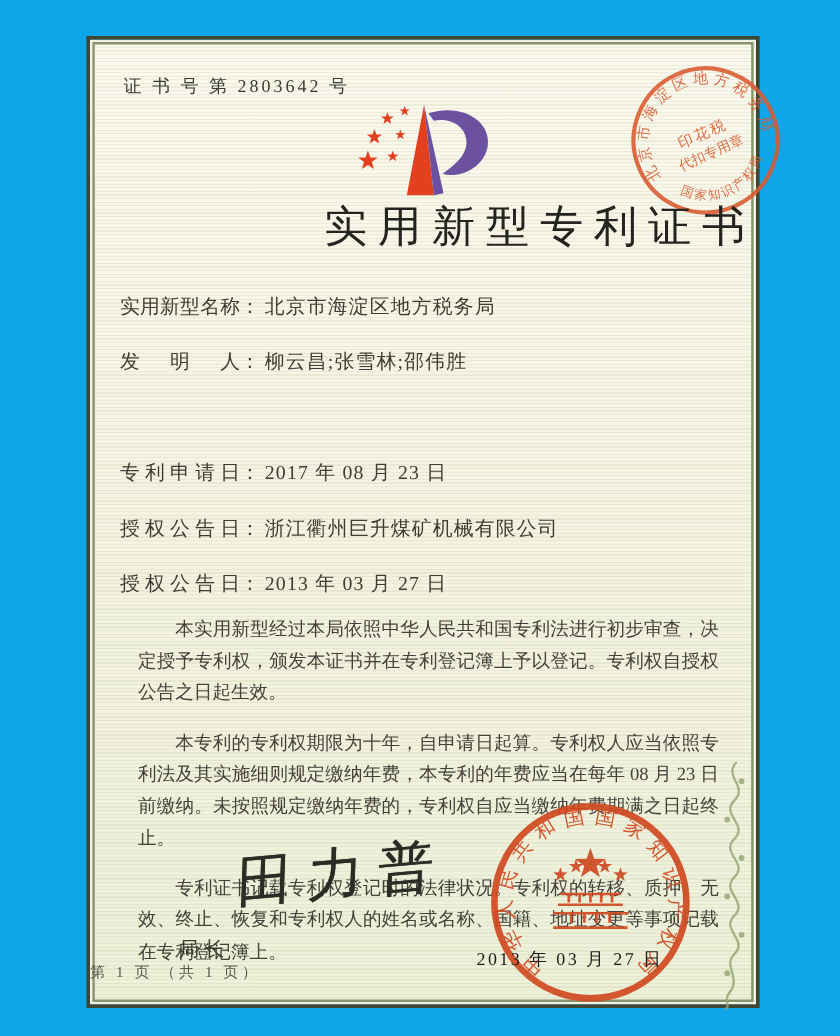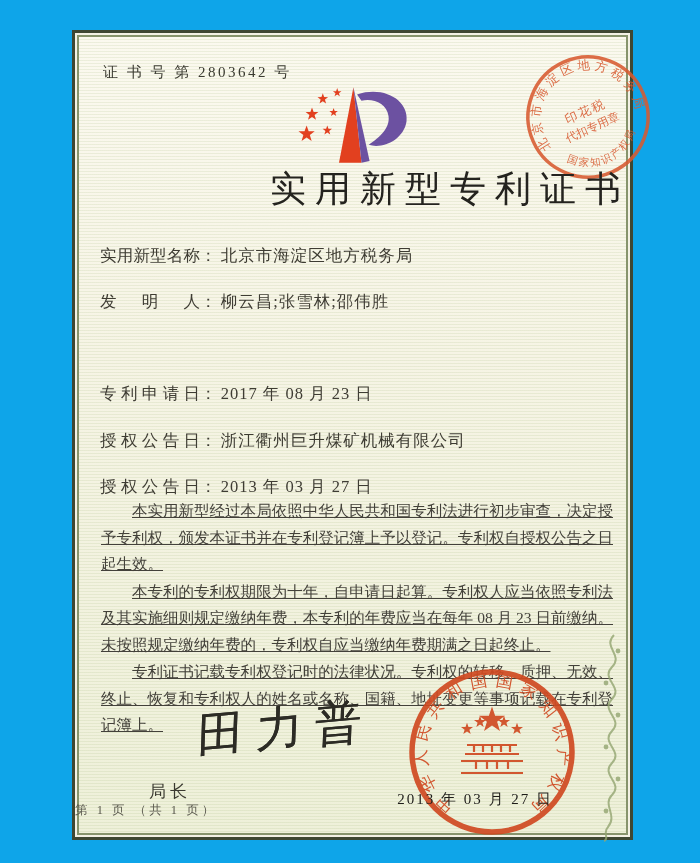--- a/index.html
+++ b/index.html
@@ -36,21 +36,21 @@
   .flabel{
     display:inline-block;width:100px;vertical-align:bottom;
     text-align:justify;text-align-last:justify;
   }
   .fcolon{display:inline-block;}
   .fvalue{letter-spacing:1px;}
   .bodytext{
     position:absolute;left:25px;top:464px;width:514px;
     font-size:15.5px;line-height:26.5px;color:#43413a;text-align:justify;
   }
-  .bodytext p{margin:1px;text-indent:2em;text-decoration:underline;}
+  .bodytext p{margin:15px;text-indent:2em;}
   .sig-label{
     position:absolute;left:74px;top:747px;font-size:17px;letter-spacing:4px;color:#3a3930;
   }
   .sig-name{
     position:absolute;left:122px;top:664px;
     font-size:47px;letter-spacing:12px;color:#2c2b25;
     transform:rotate(-5deg) skewX(-7deg);
     text-shadow:0 0 0.6px #2c2b25;white-space:nowrap;
   }
   .issue-seal{position:absolute;left:330px;top:632px;width:174px;height:174px;opacity:0.92;}

